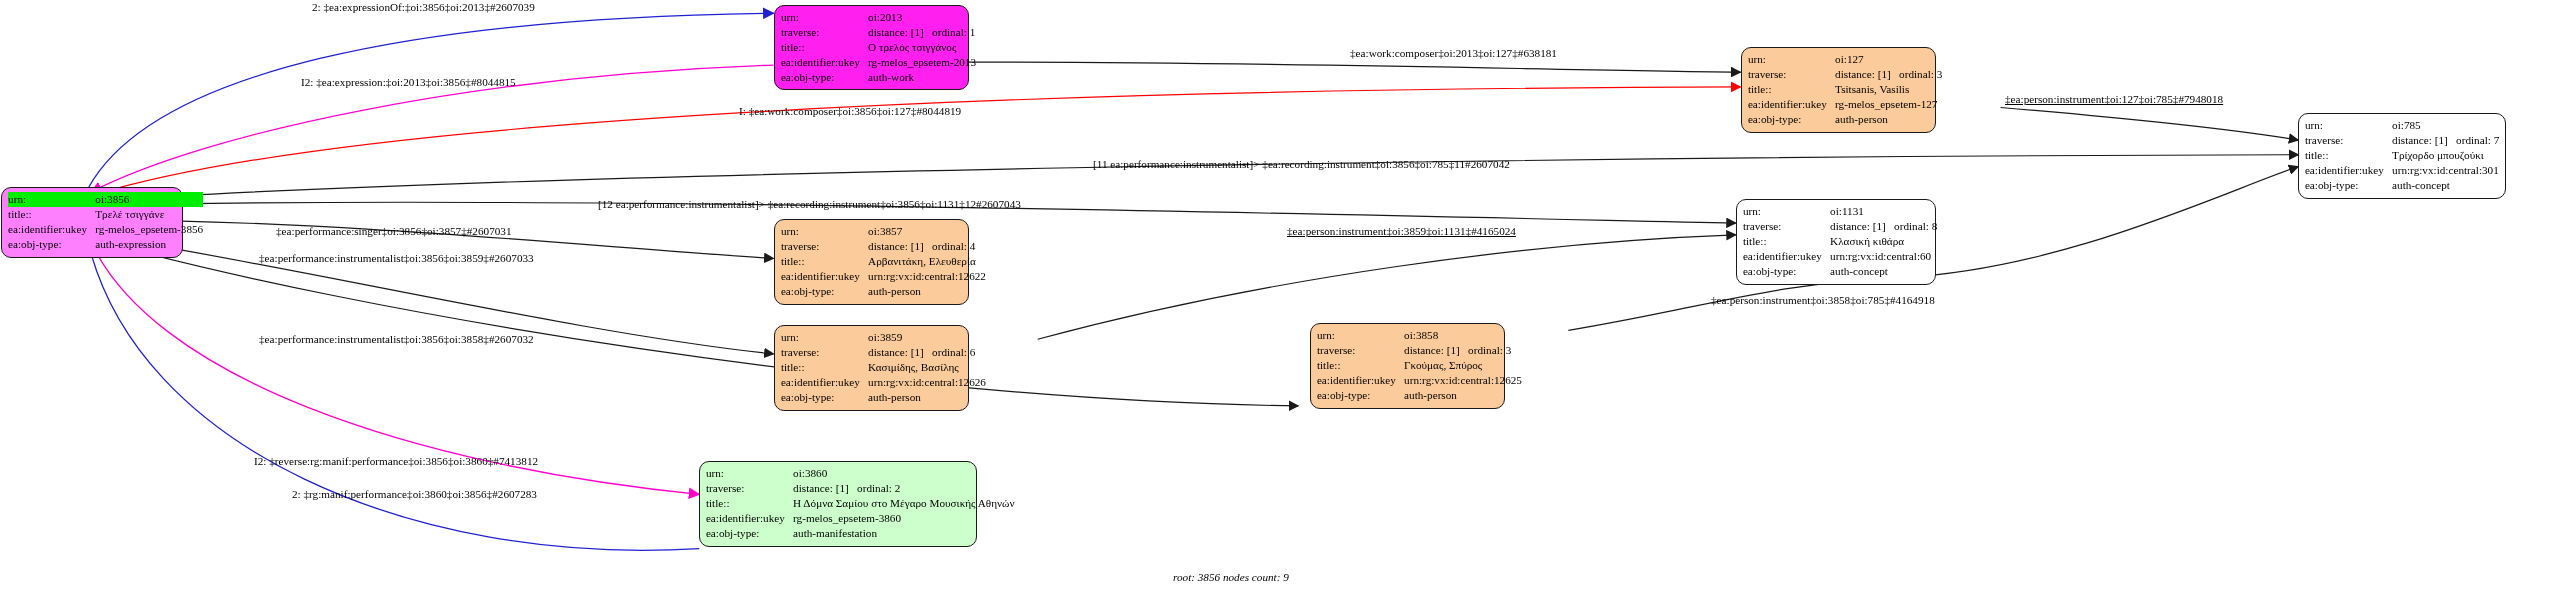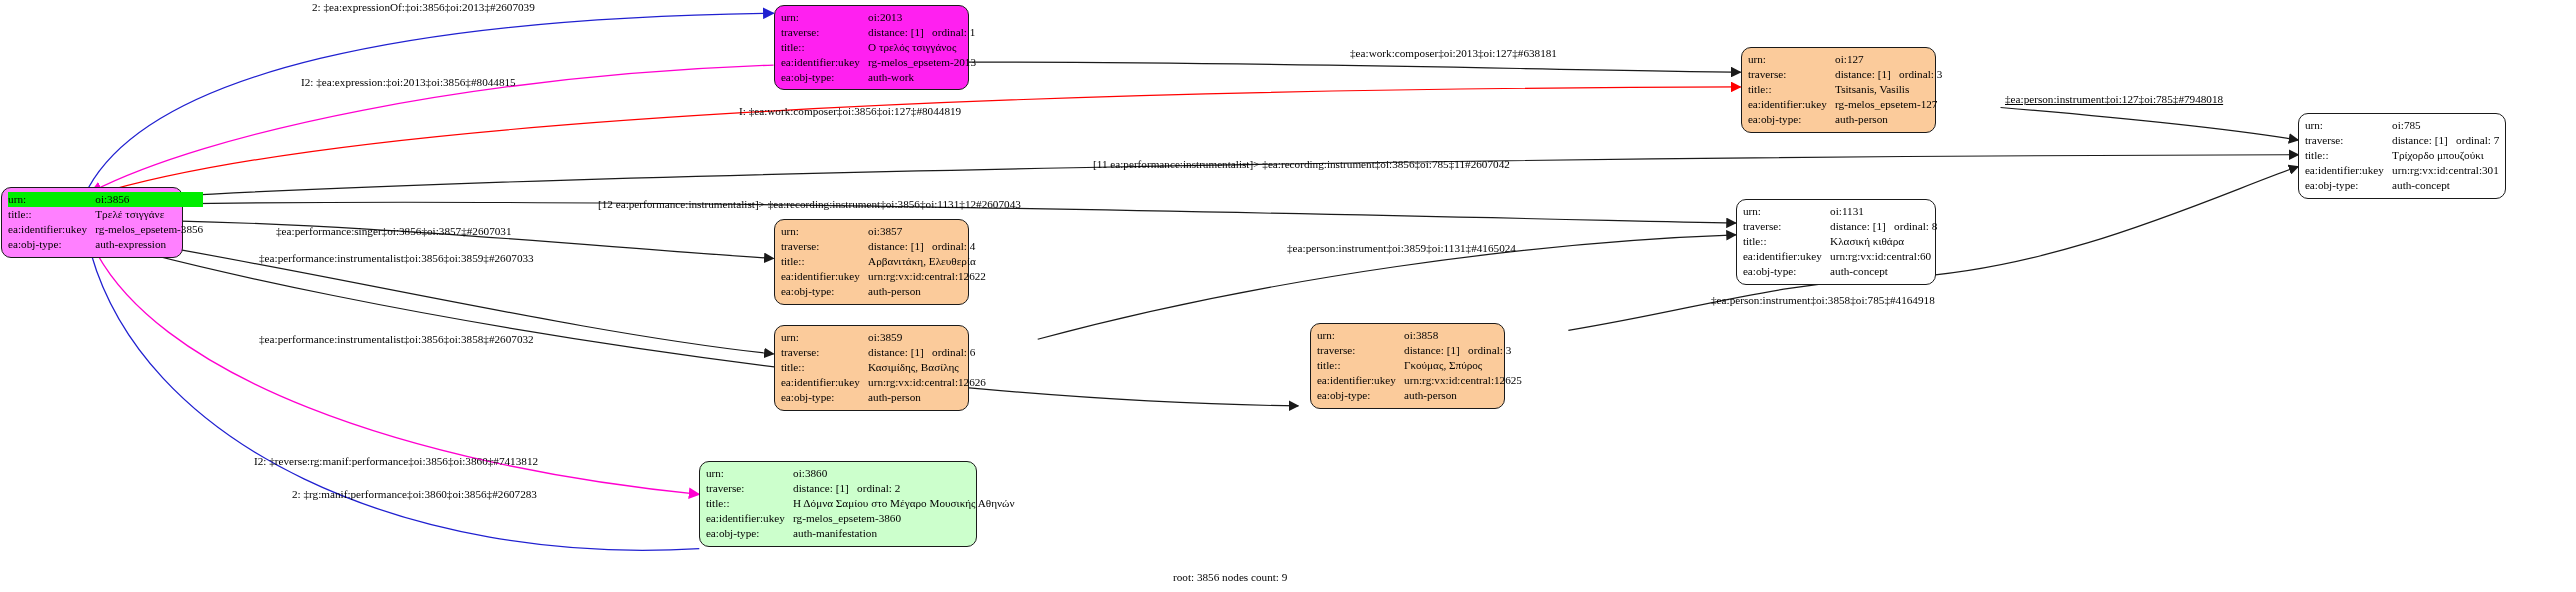--- a/index.html
+++ b/index.html
@@ -341,26 +341,26 @@
   <div class="edge-label" style="left:2005px;top:93px;text-decoration:underline;">‡ea:person:instrument‡oi:127‡oi:785‡#7948018</div>
 
   <div class="edge-label" style="left:1084px;top:158px;margin-left:9px;">[11 ea:performance:instrumentalist]&gt; ‡ea:recording:instrument‡oi:3856‡oi:785‡11#2607042</div>
 
   <div class="edge-label" style="left:598px;top:198px;">[12 ea:performance:instrumentalist]&gt; ‡ea:recording:instrument‡oi:3856‡oi:1131‡12#2607043</div>
 
   <div class="edge-label" style="left:276px;top:225px;">‡ea:performance:singer‡oi:3856‡oi:3857‡#2607031</div>
 
   <div class="edge-label" style="left:259px;top:252px;">‡ea:performance:instrumentalist‡oi:3856‡oi:3859‡#2607033</div>
 
-  <div class="edge-label" style="left:1287px;top:242px;">‡ea:person:instrument‡oi:3859‡oi:1131‡#4165024</div>
+  <div class="edge-label" style="left:1287px;top:225px;text-decoration:underline;">‡ea:person:instrument‡oi:3859‡oi:1131‡#4165024</div>
 
   <div class="edge-label" style="left:1711px;top:294px;">‡ea:person:instrument‡oi:3858‡oi:785‡#4164918</div>
 
   <div class="edge-label" style="left:259px;top:333px;">‡ea:performance:instrumentalist‡oi:3856‡oi:3858‡#2607032</div>
 
   <div class="edge-label" style="left:254px;top:455px;">I2: ‡reverse:rg:manif:performance‡oi:3856‡oi:3860‡#7413812</div>
 
   <div class="edge-label" style="left:292px;top:488px;">2: ‡rg:manif:performance‡oi:3860‡oi:3856‡#2607283</div>
 
-  <div class="footer" style="left:1173px;top:571px;">root: 3856 nodes count: 9</div>
+  <div class="footer" style="left:1173px;top:571px;font-style:italic;">root: 3856 nodes count: 9</div>
 
 </div>
 
 
 </body></html>

